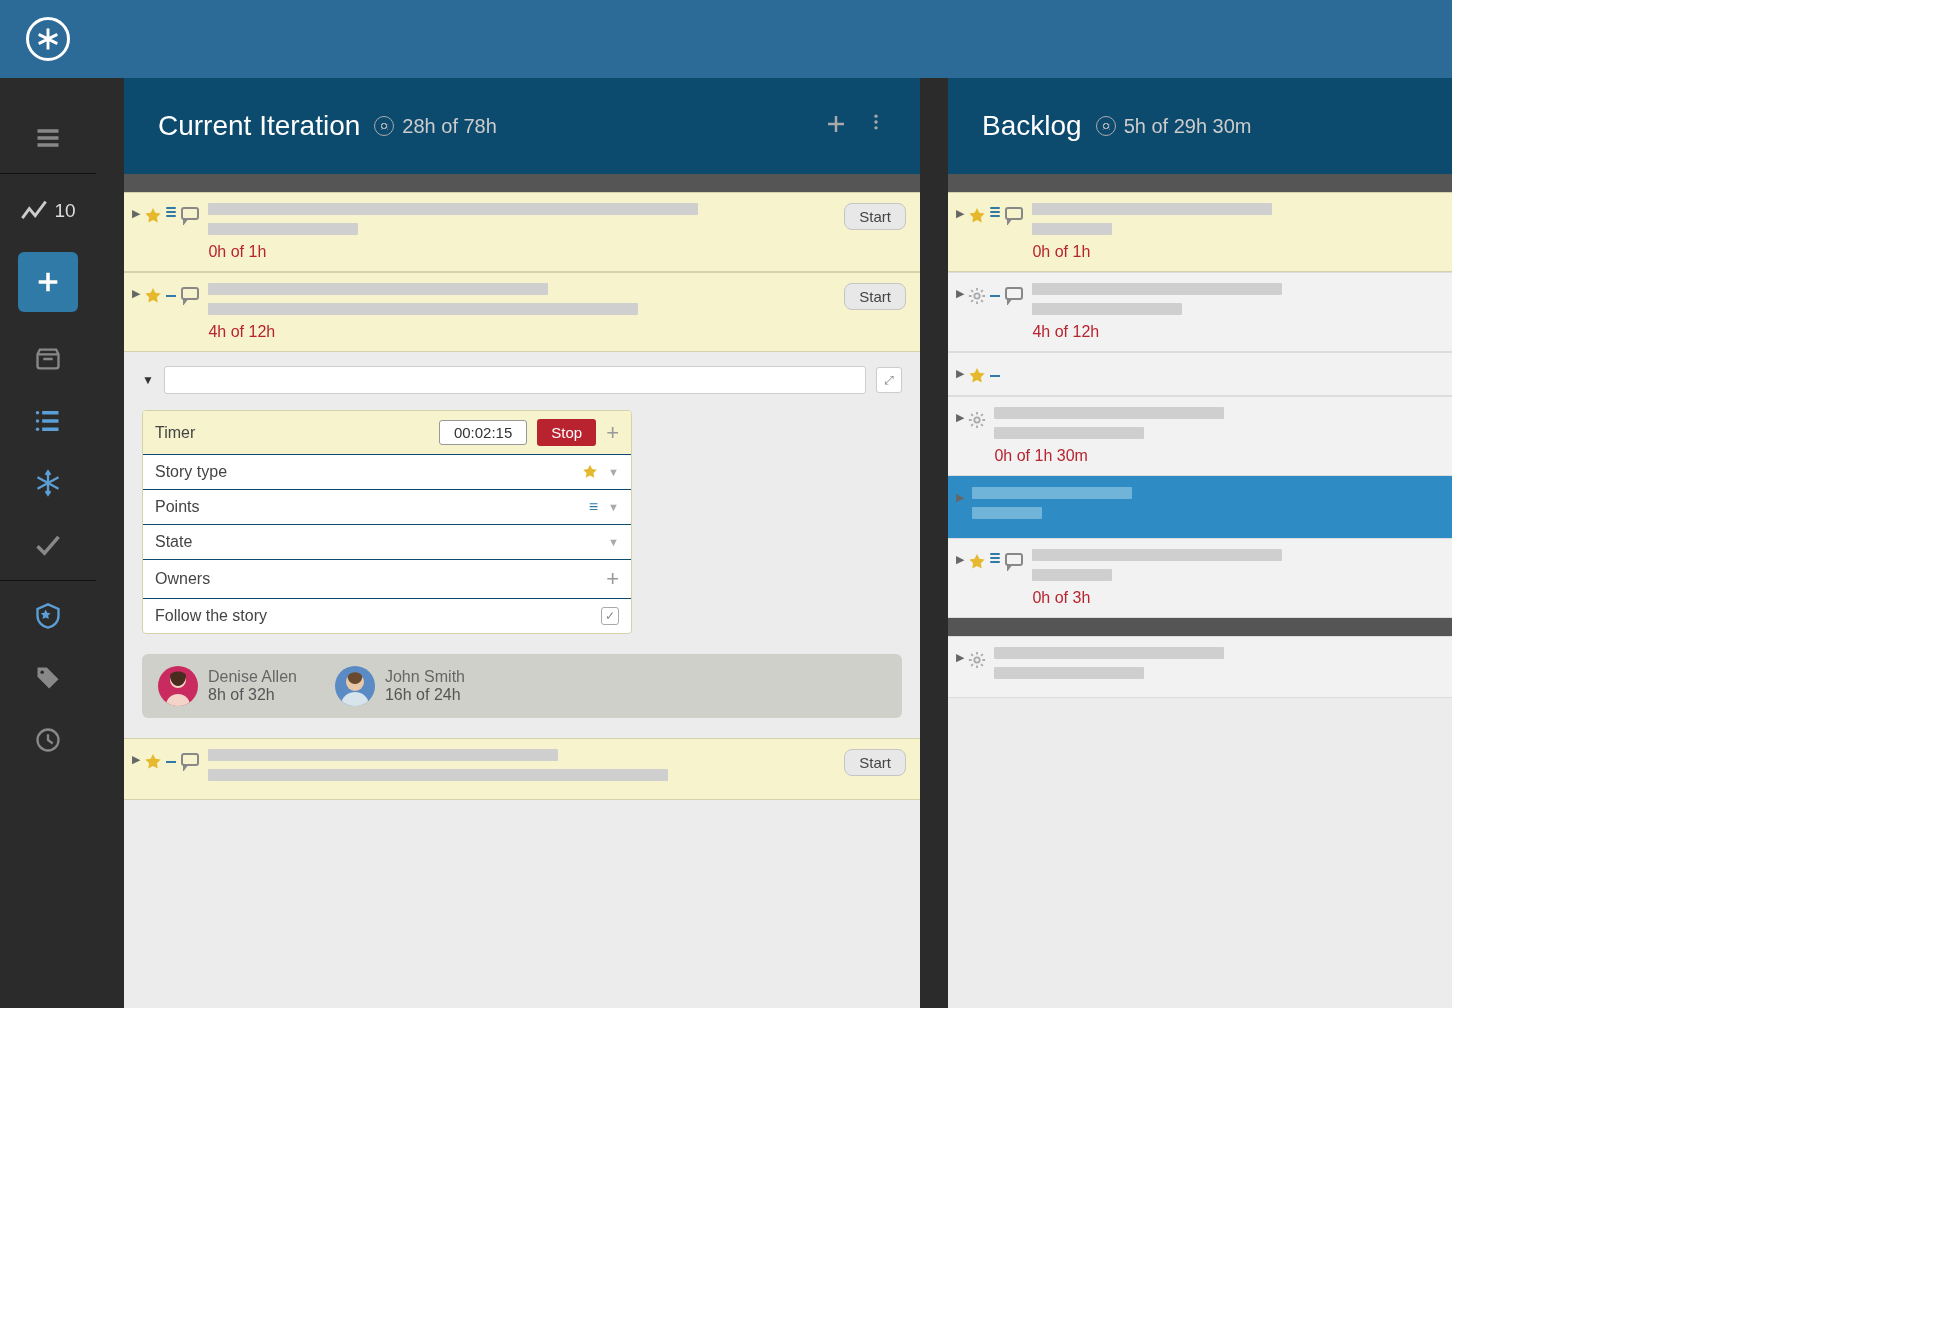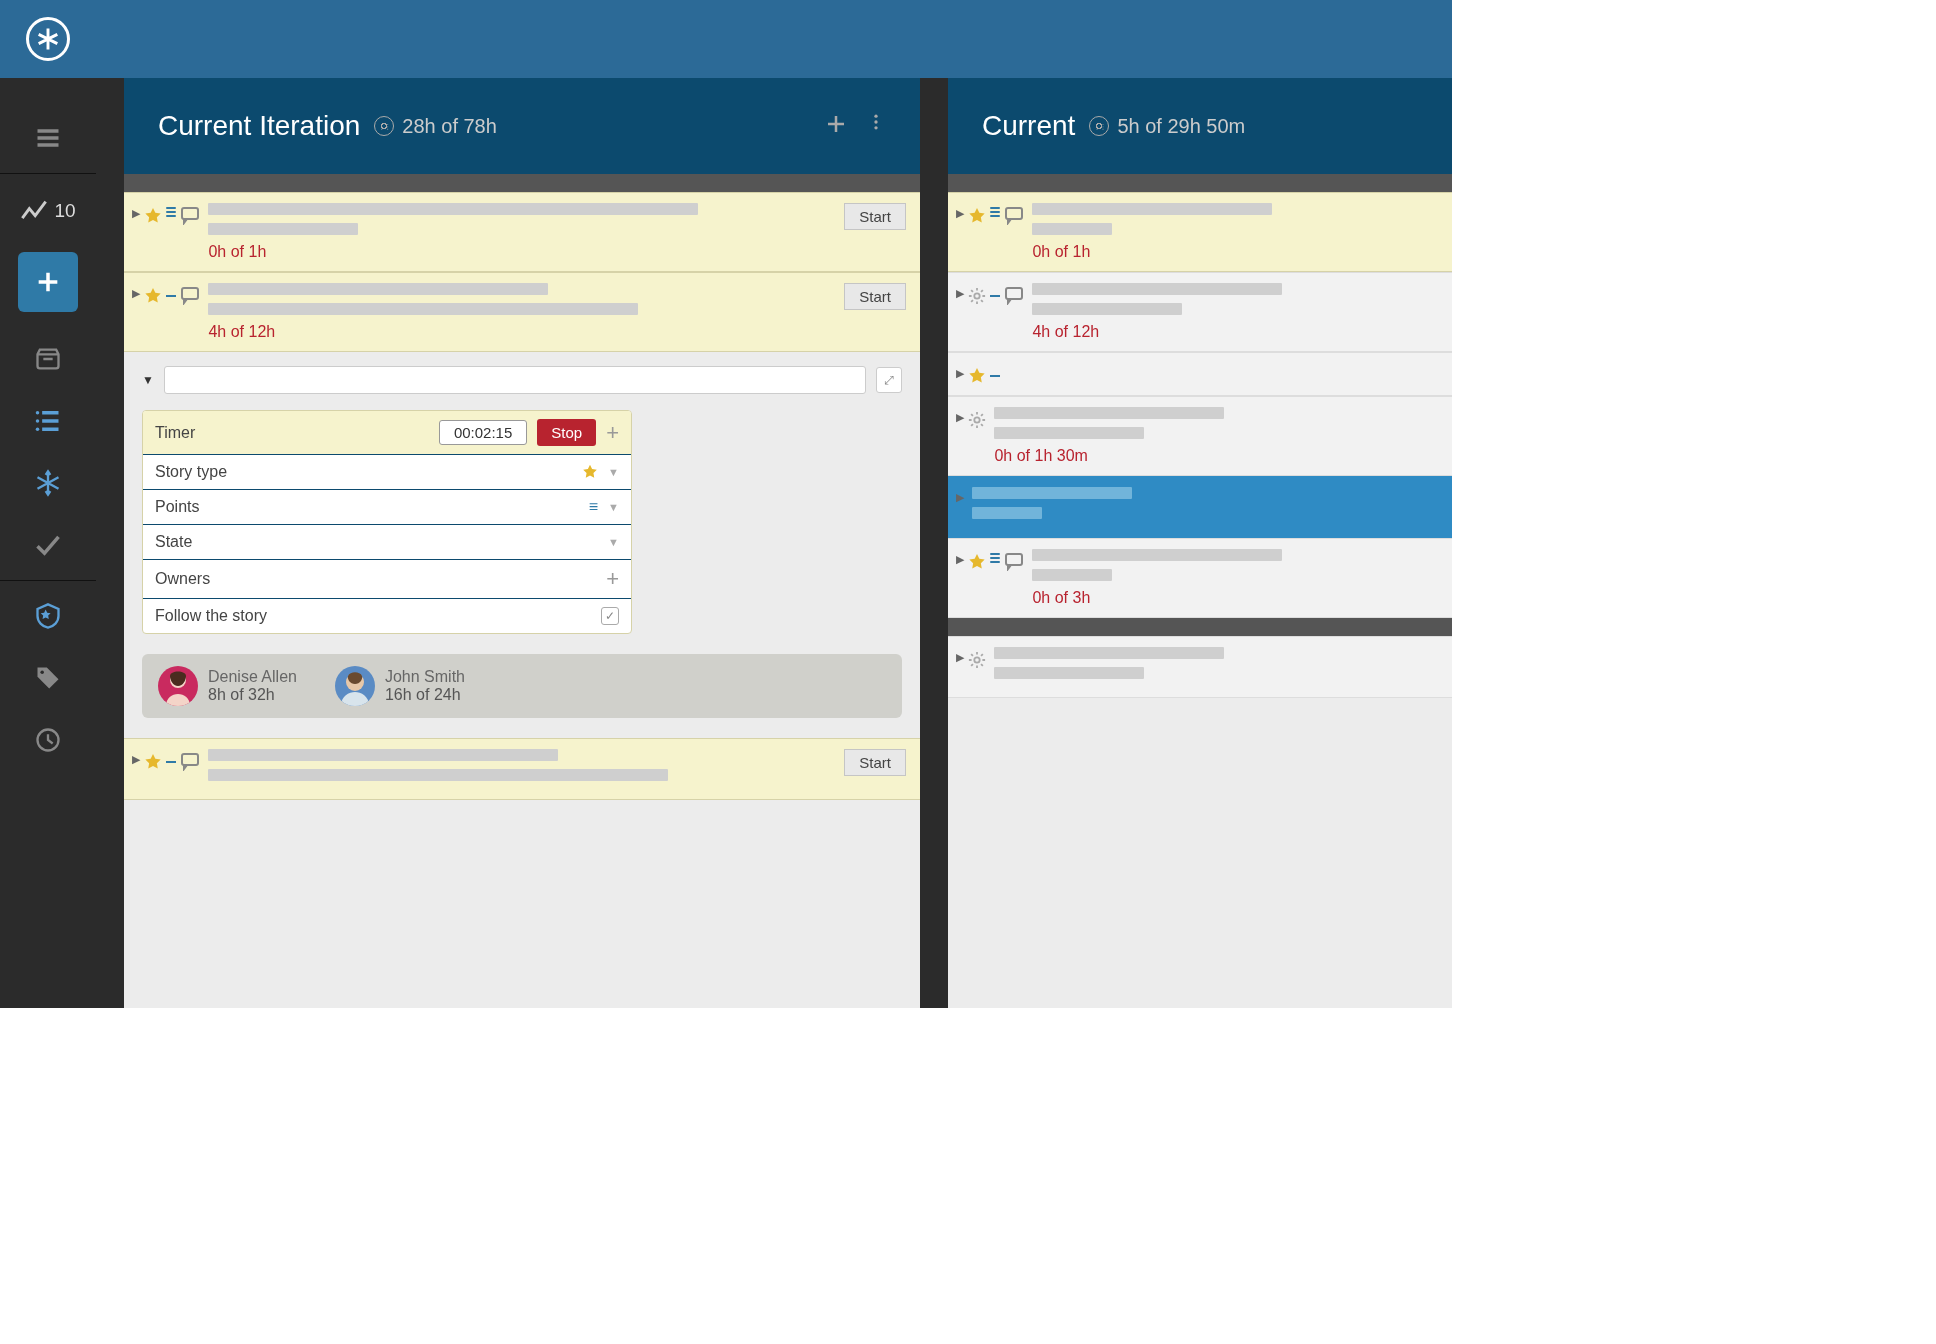--- a/index.html
+++ b/index.html
@@ -176,21 +176,21 @@
   font-size: 16px;
   margin-top: 6px;
 }
 
 .story-action {
   align-self: flex-start;
 }
 .btn-start {
   background: #e8e8e8;
   border: 1px solid #c5c5c5;
-  border-radius: 0;
+  border-radius: 8px;
   padding: 4px 14px;
   font-size: 15px;
   color: #444;
   cursor: pointer;
 }
 
 
 .expanded-story {
   background: #ececec;
   padding: 14px 18px 20px;
@@ -582,26 +582,26 @@
           <div class="story-action">
             <button class="btn-start">Start</button>
           </div>
         </div>
 
       </div>
     </div>
 
     <div class="board backlog">
       <div class="board-header">
-        <span class="board-title">Current</span>
+        <span class="board-title">Backlog</span>
         <span class="board-hours">
           <span class="id-circle">
               <span class="id-dots">⋮⋮</span>
             </span>
-          <span>5h of 29h 50m</span>
+          <span>5h of 29h 30m</span>
         </span>
       </div>
       <div class="board-subbar"></div>
       <div class="board-content" id="backlog-list">
           <div class="story">
             <div class="story-icons">
               <span class="tri">▶</span>
               <svg width="18" height="18" viewBox="0 0 20 20" class="star star-svg">
                 <use href="#star-path"></use>
               </svg>

